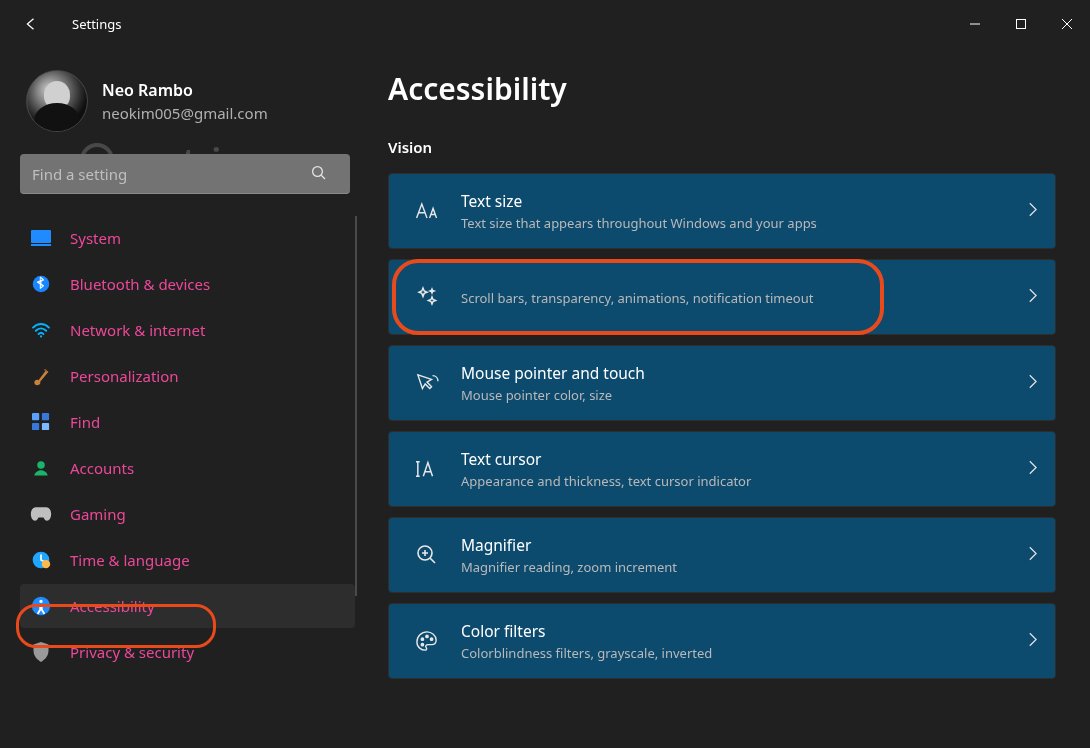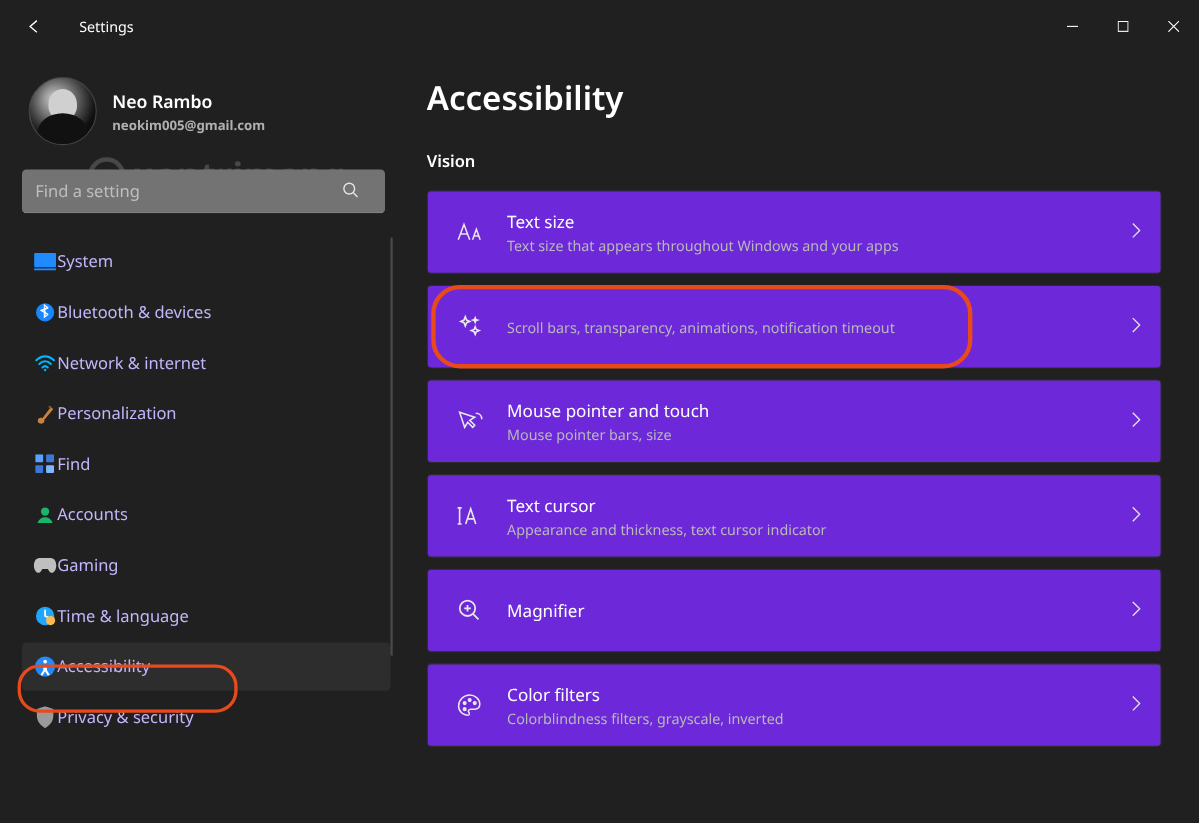--- a/index.html
+++ b/index.html
@@ -17,34 +17,34 @@
 
   .layout { display:flex; height: calc(100% - 48px); }
 
   
   .sidebar { width: 360px; padding: 8px 4px 8px 20px; position: relative; }
   .profile { display:flex; align-items:center; gap: 14px; margin: 14px 0 22px 6px; }
   .avatar { width: 62px; height: 62px; border-radius: 50%; background: radial-gradient(circle at 35% 30%, #c9c9c9 0%, #888 25%, #1a1a1a 70%); border: 1px solid #444; box-shadow: inset 0 -6px 18px rgba(0,0,0,.7); position: relative; overflow: hidden; }
   .avatar::after{ content:""; position:absolute; bottom:-8px; left:50%; transform:translateX(-50%); width:46px; height:36px; background:#111; border-radius:50% 50% 40% 40%; }
   .avatar::before{ content:""; position:absolute; top:10px; left:50%; transform:translateX(-50%); width:26px; height:28px; background:#d0d0d0; border-radius:50% 50% 45% 45%; }
   .username { font-weight:600; font-size:16px; color:#fff; }
-  .useremail { font-size:12px; color:#b0b0b0; margin-top:2px;font-weight:bold; }
+  .useremail { font-size:15px; color:#b0b0b0; margin-top:2px; }
 
   .watermark { position:absolute; top:90px; left:80px; color:rgba(255,255,255,.18); font-weight:700; font-size:32px; letter-spacing:.5px; display:flex; align-items:center; pointer-events:none; }
   .watermark .wm-c { display:inline-flex; width:34px; height:34px; border:4px solid rgba(255,255,255,.18); border-radius:50%; align-items:center; justify-content:center; margin-right:6px; position:relative; }
   .watermark .wm-c::after{ content:""; position:absolute; width:10px; height:10px; border:4px solid rgba(255,255,255,.18); border-right:none; border-top:none; border-radius:50% 0 0 50%; transform:rotate(6deg); left:7px; top:7px; }
 
   .search { margin: 0 6px 22px 0; position: relative; }
   .search-input { width: 330px; height: 40px; background: #737373; border: none; border-bottom: 1px solid #8a8a8a; border-radius: 4px; color:#fff; font-size:15px; padding: 0 40px 0 12px; }
   .search-input::placeholder { color:#bfbfbf; }
   .search-icon { position:absolute; right:22px; top:10px; color:#e6e6e6; }
 
   .nav { display:flex; flex-direction:column; gap:2px; position: relative; }
   .nav::after {  content:""; position:absolute; right:-1px; top:0; width:2px; height:380px; background:#4a4a4a; }
-  .nav-item { display:flex; align-items:center; height:44px; padding:0 14px 0 10px; border-radius:4px; font-size:15px; color:#c4b5fd; cursor:pointer; width: 335px; }
+  .nav-item { display:flex; align-items:center; gap:18px; height:44px; padding:0 14px 0 10px; border-radius:4px; font-size:15px; color:#ec4899; cursor:pointer; width: 335px; }
   .nav-item .ico { width:22px; height:22px; display:flex; align-items:center; justify-content:center; }
   .nav-item.active { background:#2d2d2d; }
 
   .highlight-side { position:absolute; border:3px solid #e84a1c; border-radius:20px; pointer-events:none; }
 
   
   .ico-system svg rect { fill:#1f8bff; }
   .ico-bt svg { color:#1886ff; }
   .ico-wifi svg { color:#00b4ff; }
   .ico-person svg { color:#c9823c; }
@@ -54,21 +54,21 @@
   .ico-game svg { color:#bfbfbf; }
   .ico-acc svg { color:#1f8bff; }
   .ico-priv svg { color:#9a9a9a; }
 
   
   .main { flex:1; padding: 20px 34px 0 28px; overflow:hidden; }
   .page-title { font-size:30px; font-weight:600; margin-bottom:28px; }
   .section-title { font-size:15px; font-weight:600; margin-bottom:16px; }
 
   .cards { display:flex; flex-direction:column; gap:10px; position:relative; }
-  .card { background:#6d28d9; border:1px solid #2d2d2d; border-radius:4px; height:76px; display:flex; align-items:center; padding:0 18px 0 18px; cursor:pointer;justify-content:flex-end; }
+  .card { background:#0c4a6e; border:1px solid #2d2d2d; border-radius:4px; height:76px; display:flex; align-items:center; padding:0 18px 0 18px; cursor:pointer;justify-content:flex-end; }
   .card .cico { width:40px; display:flex; justify-content:center; color:#e8e8e8; }
   .card .ctxt { flex:1; padding-left:14px; }
   .card .ctitle { font-size:15.5px; color:#fff; }
   .card .cdesc { font-size:13px; color:#b9b9b9; margin-top:2px; }
   .card .chev { color:#e2e2e2; }
 
   .highlight-card { position:absolute; border:4px solid #e84a1c; border-radius:26px; pointer-events:none; }
 
 </style>
 </head>
@@ -276,21 +276,21 @@
 
       <div class="card">
         <span class="cico">
           <svg width="26" height="22" viewBox="0 0 28 24" fill="none" stroke="currentColor" stroke-width="1.5">
               <path d="M4 3l5 15 3-5 5 5 2-2-5-5 5-3z"></path>
               <path d="M20 4c4 0 6 3 6 6"></path>
             </svg>
         </span>
         <div class="ctxt">
           <div class="ctitle">Mouse pointer and touch</div>
-          <div class="cdesc">Mouse pointer bars, size</div>
+          <div class="cdesc">Mouse pointer color, size</div>
         </div>
         <span class="chev"><svg width="9" height="15" viewBox="0 0 10 16" fill="none" stroke="currentColor" stroke-width="1.4">
               <path d="M2 1l7 7-7 7"></path>
             </svg></span>
       </div>
 
       <div class="card">
         <span class="cico">
           <svg width="26" height="22" viewBox="0 0 28 24" fill="none" stroke="currentColor" stroke-width="1.6">
               <path d="M4 4v16M2 4h4M2 20h4"></path>
@@ -308,20 +308,21 @@
 
       <div class="card">
         <span class="cico">
           <svg width="24" height="24" viewBox="0 0 24 24" fill="none" stroke="currentColor" stroke-width="1.6">
               <circle cx="10" cy="10" r="7"></circle>
               <path d="M20 20l-5-5M10 7v6M7 10h6"></path>
             </svg>
         </span>
         <div class="ctxt">
           <div class="ctitle">Magnifier</div>
+          <div class="cdesc">Magnifier reading, zoom increment</div>
         </div>
         <span class="chev"><svg width="9" height="15" viewBox="0 0 10 16" fill="none" stroke="currentColor" stroke-width="1.4">
               <path d="M2 1l7 7-7 7"></path>
             </svg></span>
       </div>
 
       <div class="card">
         <span class="cico">
           <svg width="24" height="22" viewBox="0 0 26 24" fill="none" stroke="currentColor" stroke-width="1.5">
               <path d="M13 2C7 2 2 7 2 13s5 9 9 9c2 0 2-2 1-3s0-3 2-3h4c3 0 5-2 5-5 0-5-5-9-10-9z"></path>

